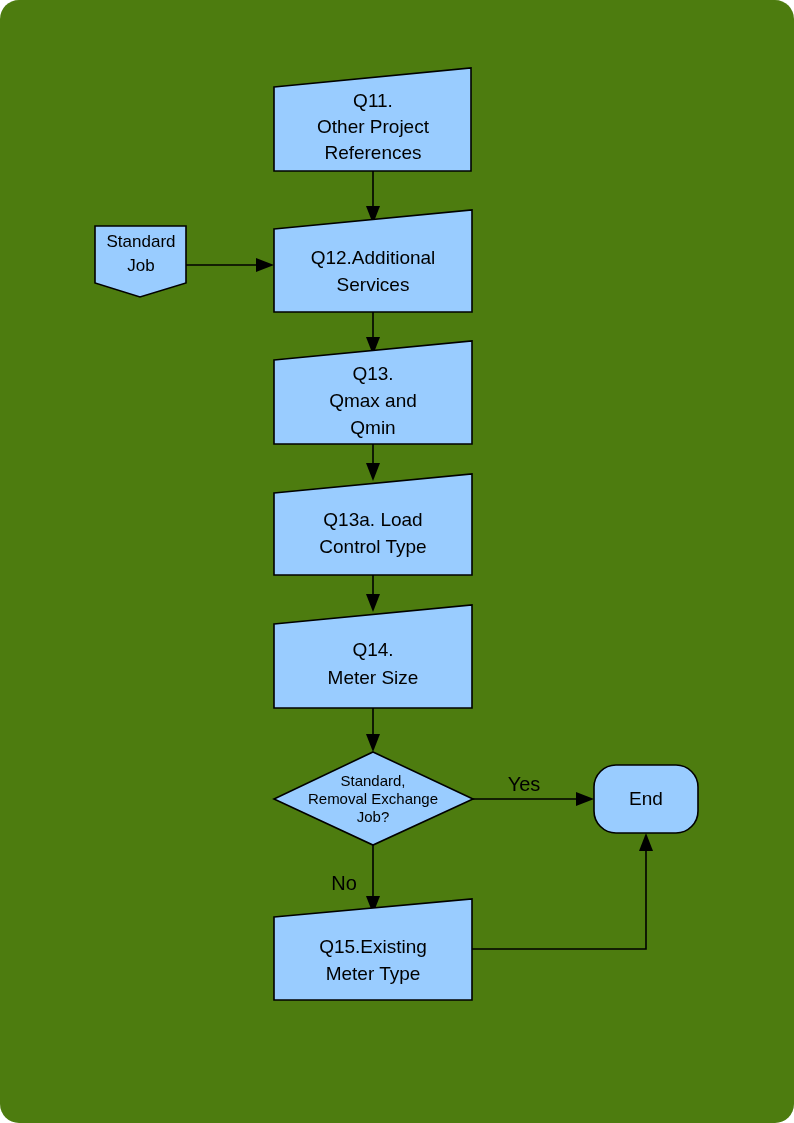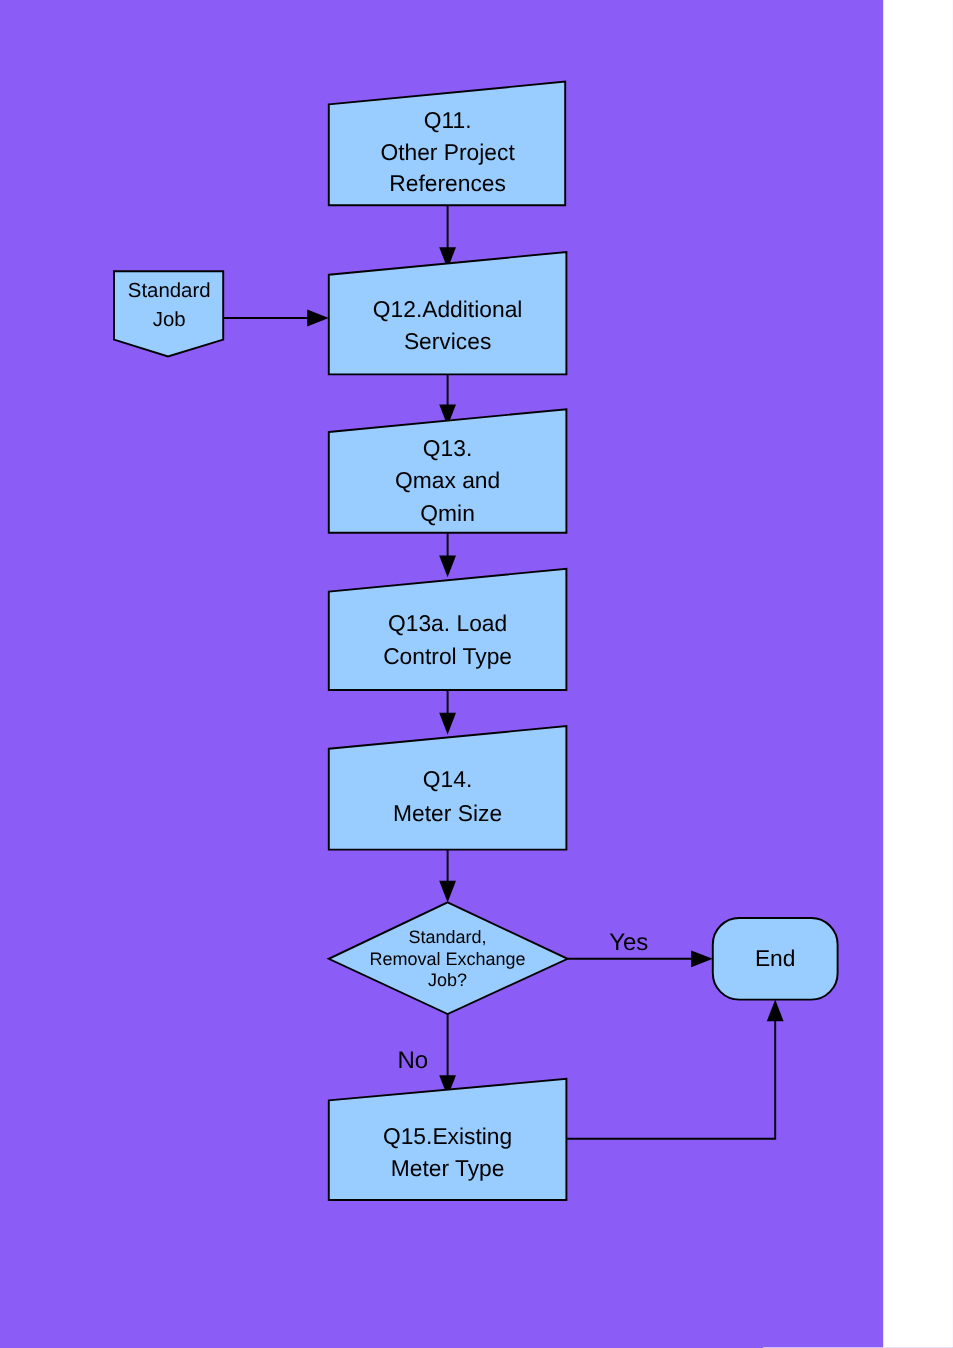--- a/index.html
+++ b/index.html
@@ -8,23 +8,24 @@
     background: #ffffff;
   }
   body {
     width: 794px;
     height: 1123px;
     font-family: "Liberation Sans", sans-serif;
     overflow: hidden;
   }
   #flowchart-root {
     position: relative;
-    width: 736px;
+    width: 794px;
     height: 1123px;
-    background: #8b5cf6;
+    background: #4d7c0f;
+    border-radius: 19px;
   }
   svg.diagram {
     display: block;
     width: 794px;
     height: 1123px;
   }
   .node-shape {
     fill: #99CCFF;
     stroke: #000000;
     stroke-width: 1.6;

